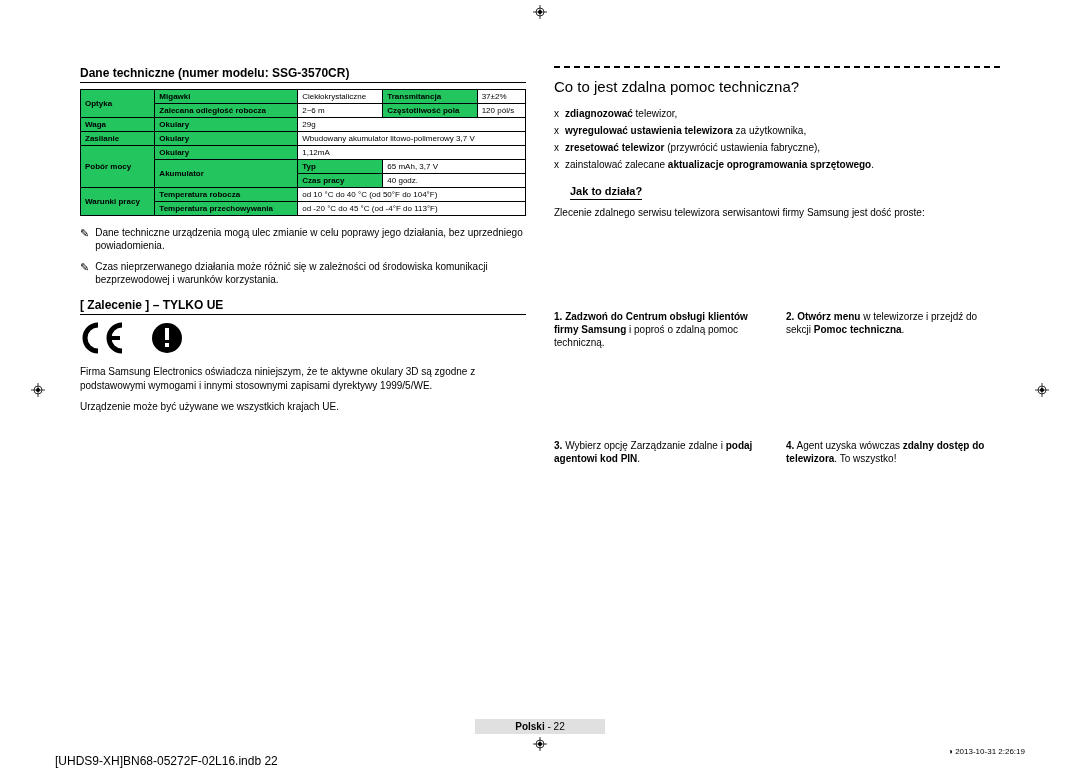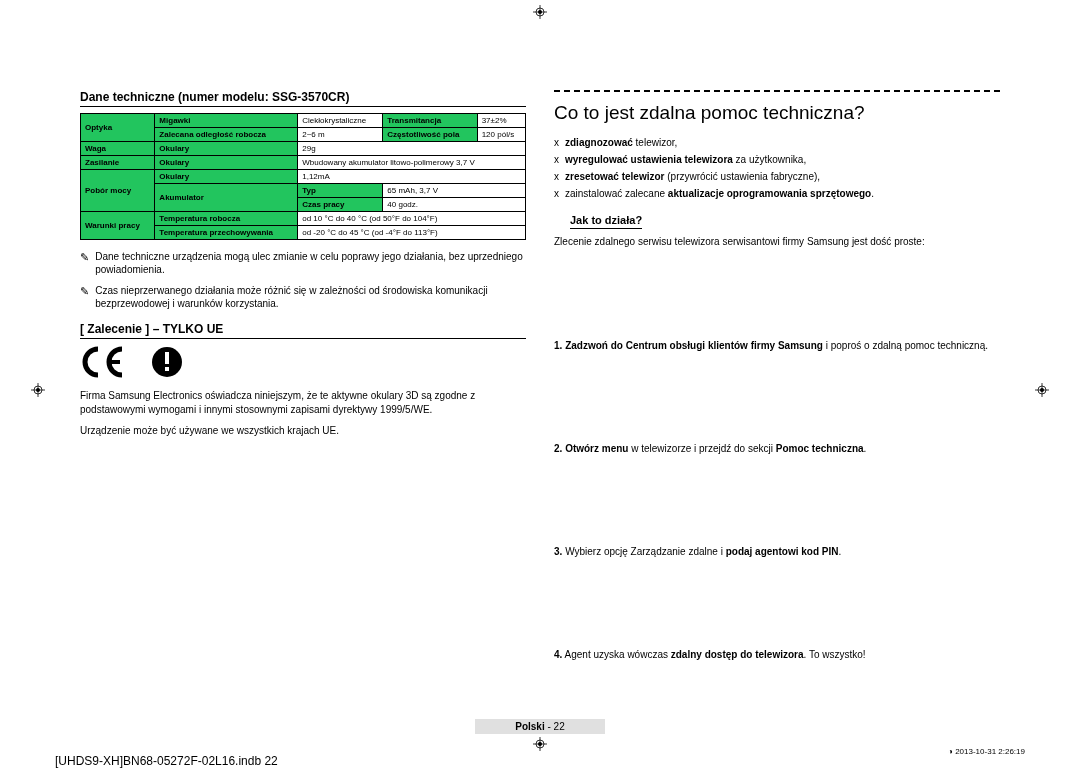--- a/index.html
+++ b/index.html
@@ -17,21 +17,21 @@
     position: absolute;
     width: 16px; height: 16px;
     display: flex; align-items: center; justify-content: center;
   }
   .registration svg { display: block; }
   .reg-top { left: 50%; top: 4px; transform: translateX(-50%); }
   .reg-left { left: 30px; top: 50%; transform: translateY(-50%); }
   .reg-right { right: 30px; top: 50%; transform: translateY(-50%); }
   .reg-bottom { left: 50%; bottom: 28px; transform: translateX(-50%); }
   .page {
-    padding: 90px 80px 60px 80px;
+    padding: 66px 80px 60px 80px;
     display: flex;
     gap: 28px;
   }
   .col-left, .col-right { flex: 1; }
   .section-head {
     font-size: 12px;
     font-weight: bold;
     border-bottom: 1px solid #000;
     padding-bottom: 2px;
     margin-bottom: 6px;
@@ -52,38 +52,38 @@
   .note-list .note { display: flex; gap: 6px; margin-bottom: 8px; line-height: 1.3; }
   .note-ico { font-size: 11px; flex-shrink: 0; }
   .ce-row { margin: 6px 0 10px 0; }
   .ce-row svg { display: inline-block; vertical-align: middle; margin-right: 4px; }
   .body-text { font-size: 10px; line-height: 1.35; margin-bottom: 8px; }
   .col-right .rule {
     border-top: 2px dashed #000;
     margin-bottom: 10px;
   }
   h1.h-right {
-    font-size: 19px;
+    font-size: 15px;
     font-weight: normal;
     margin: 0 0 12px 0;
   }
   .bullets { font-size: 10px; }
   .bullets .b { display: flex; gap: 6px; margin-bottom: 4px; line-height: 1.3; }
   .bullets .bx { font-weight: normal; flex-shrink: 0; }
   .sub-head {
     font-size: 11px;
     font-weight: bold;
     border-bottom: 1px solid #000;
     padding-bottom: 2px;
     margin: 10px 0 6px 16px;
     display: inline-block;
   }
   .steps-grid {
     display: grid;
-    grid-template-columns: 1fr;
+    grid-template-columns: 1fr 1fr;
     column-gap: 18px;
     row-gap: 90px;
     margin-top: 90px;
     font-size: 10px;
     line-height: 1.3;
   }
   .steps-grid .cell b { font-weight: bold; }
   .pagefoot {
     position: absolute;
     left: 0; right: 0;

